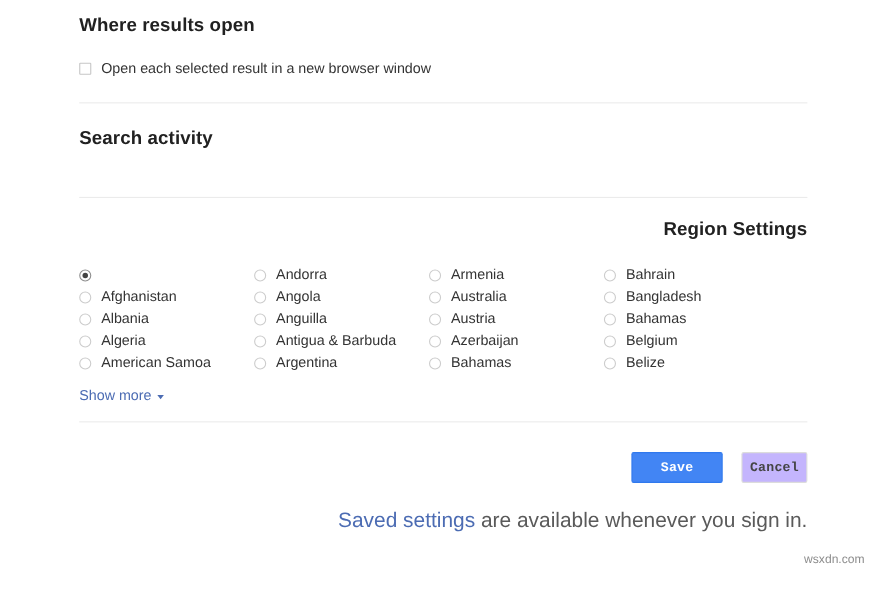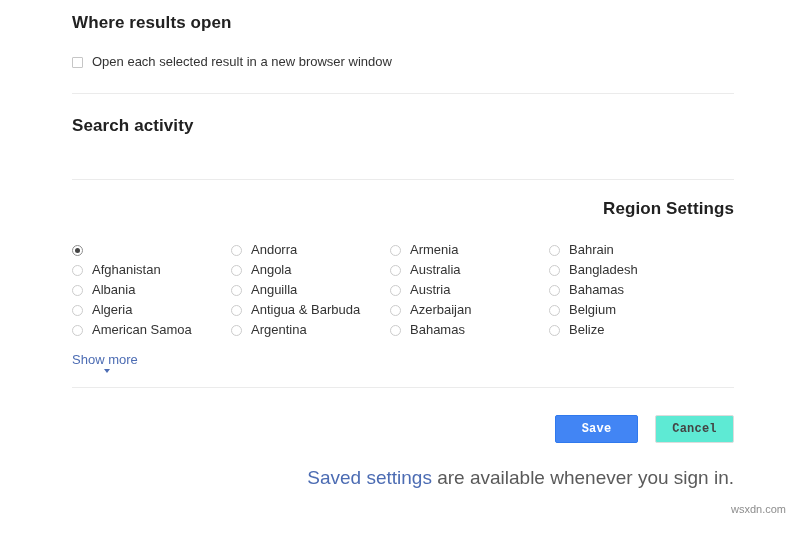--- a/index.html
+++ b/index.html
@@ -137,21 +137,20 @@
     color: #333333;
     line-height: 20px;
     white-space: nowrap;
   }
 
   .show-more-row {
     margin-top: 12px;
     display: inline-flex;
     align-items: center;
     cursor: pointer;
-    flex-direction: column;
   }
   .show-more-text {
     font-size: 13px;
     color: #4c6cb3;
   }
   .caret {
     width: 0;
     height: 0;
     border-left: 3.5px solid transparent;
     border-right: 3.5px solid transparent;
@@ -183,23 +182,23 @@
   }
   .btn-save {
     width: 83px;
     height: 28px;
     background: #4285f4;
     border: 1px solid #3079ed;
     color: #ffffff;
     margin-right: 17px;
   }
   .btn-cancel {
-    width: 79px;
+    width: 60px;
     height: 28px;
-    background: #5eead4;
+    background: #c4b5fd;
     border: 1px solid #dcdcdc;
     color: #444444;
   }
 
   
   .footer-note {
     width: 662px;
     text-align: right;
     font-size: 19px;
     color: #5a5a5a;

